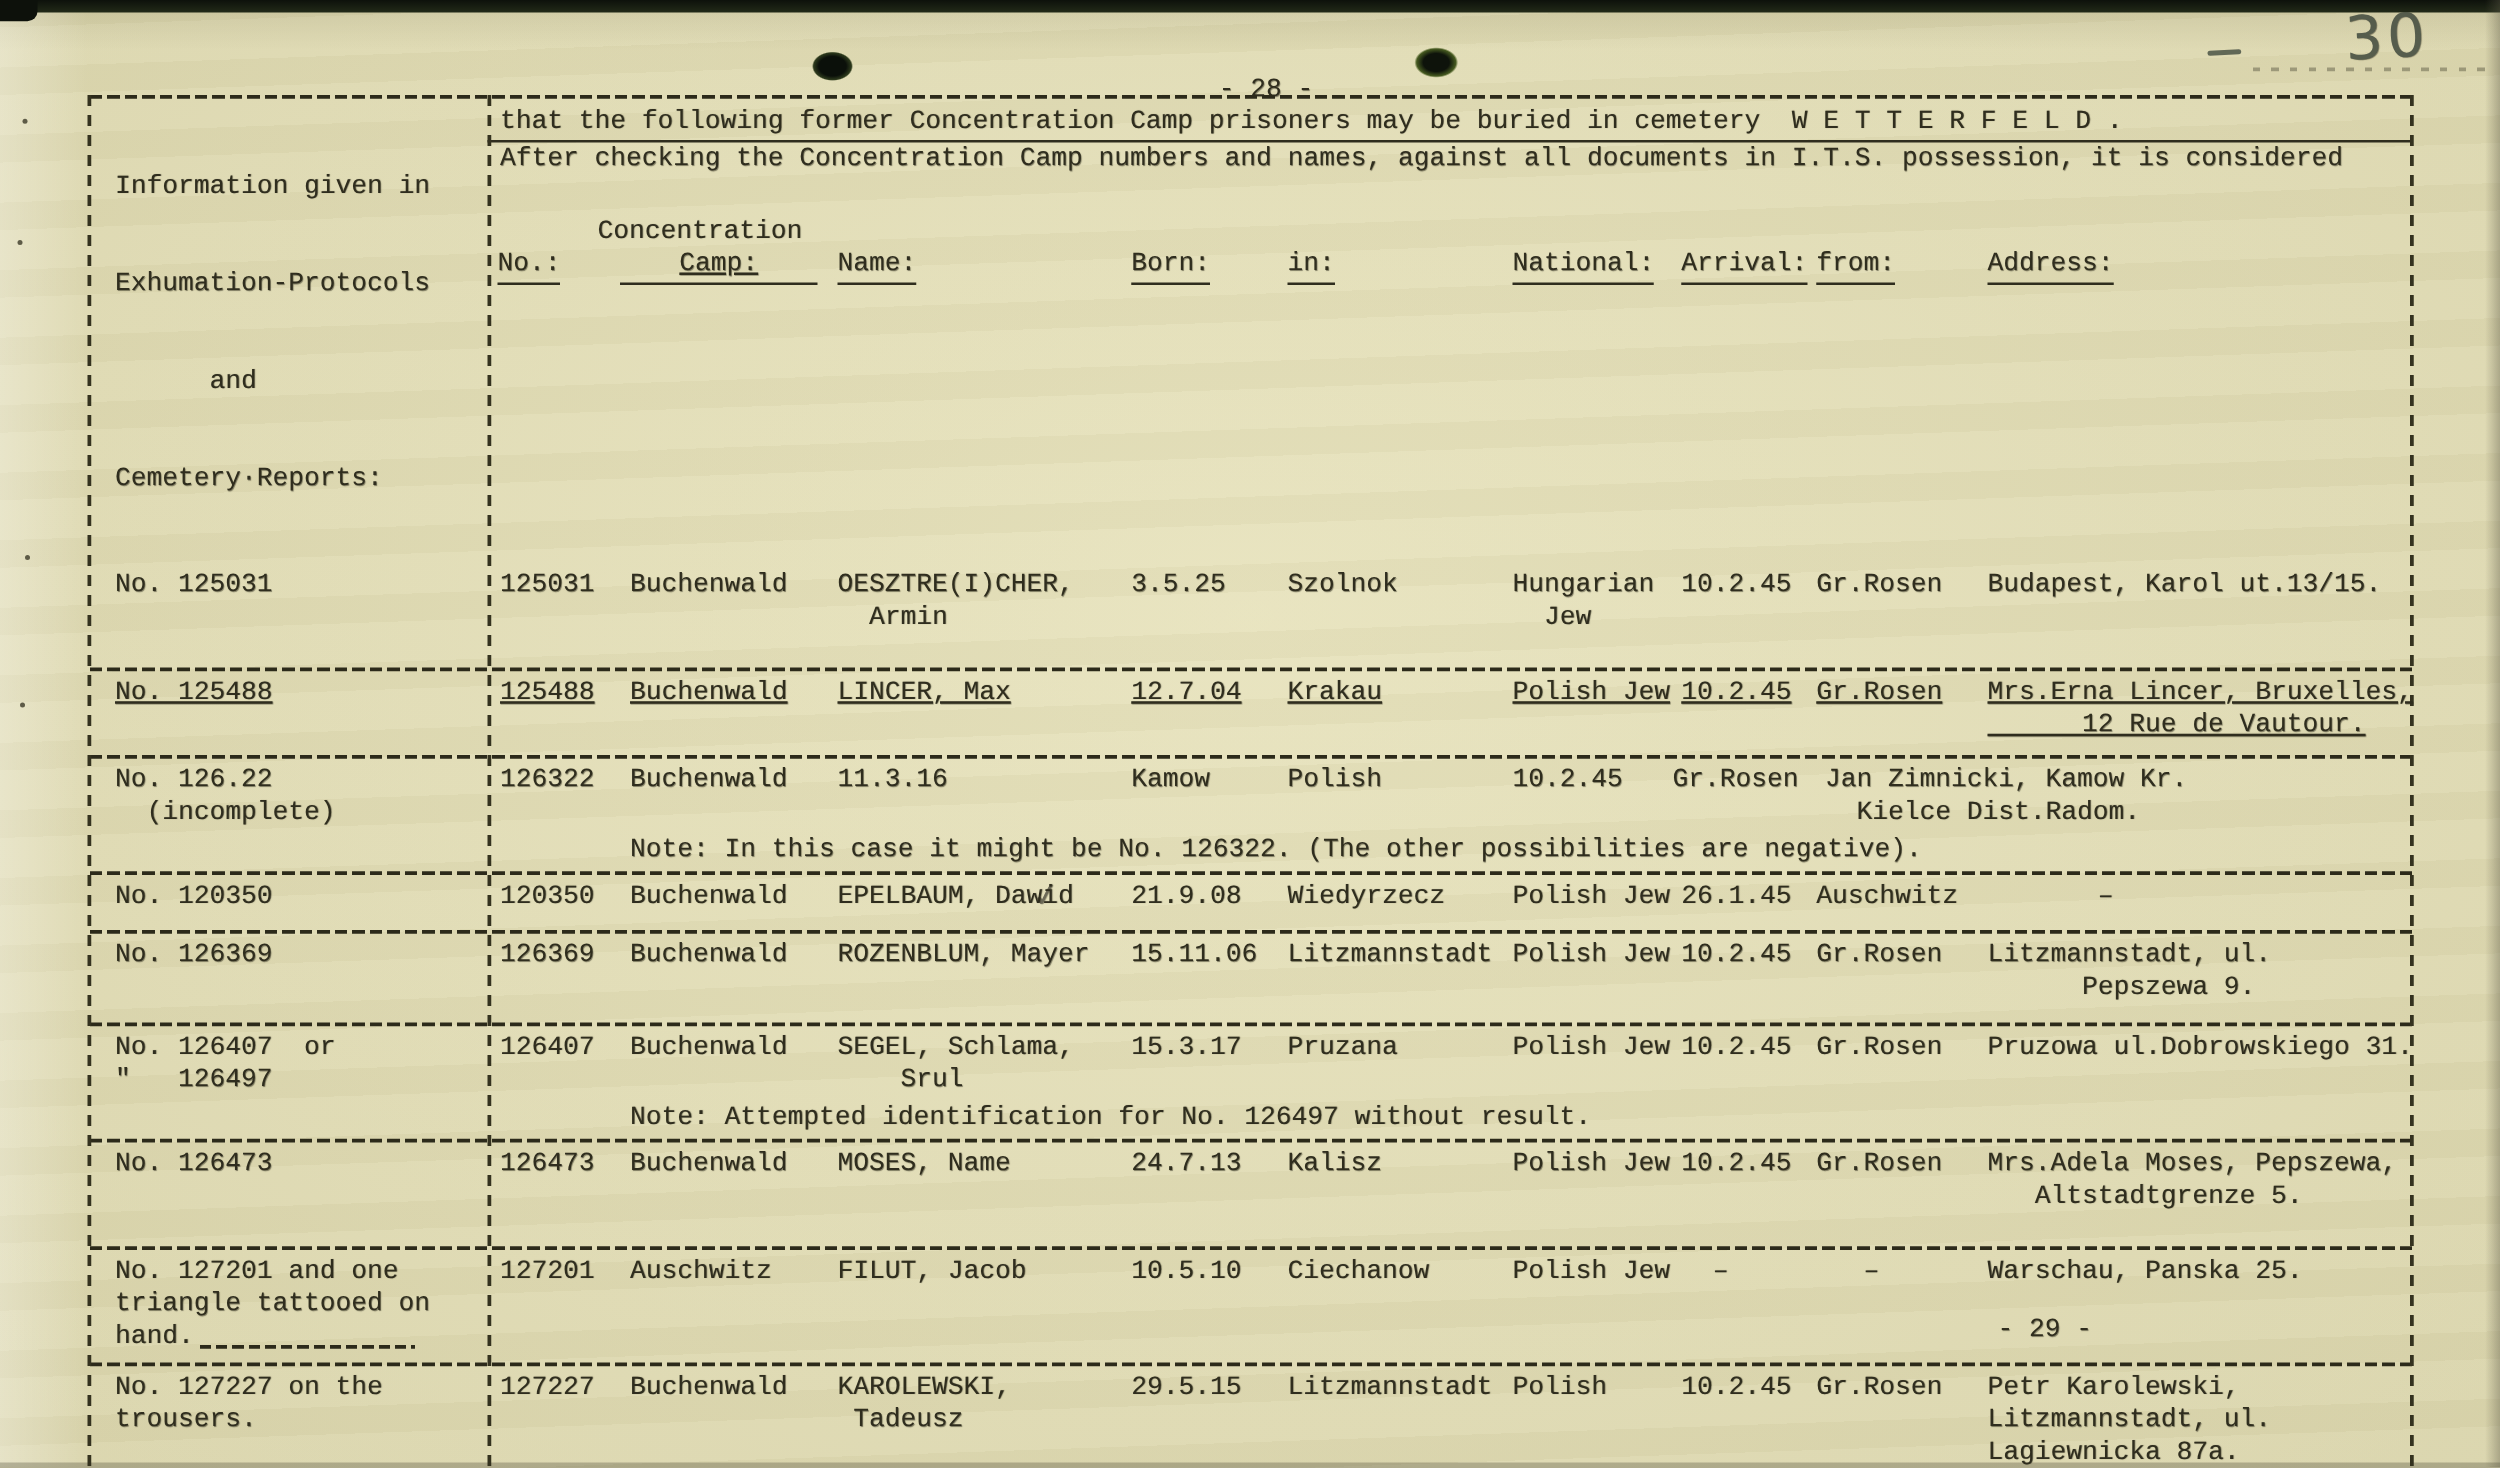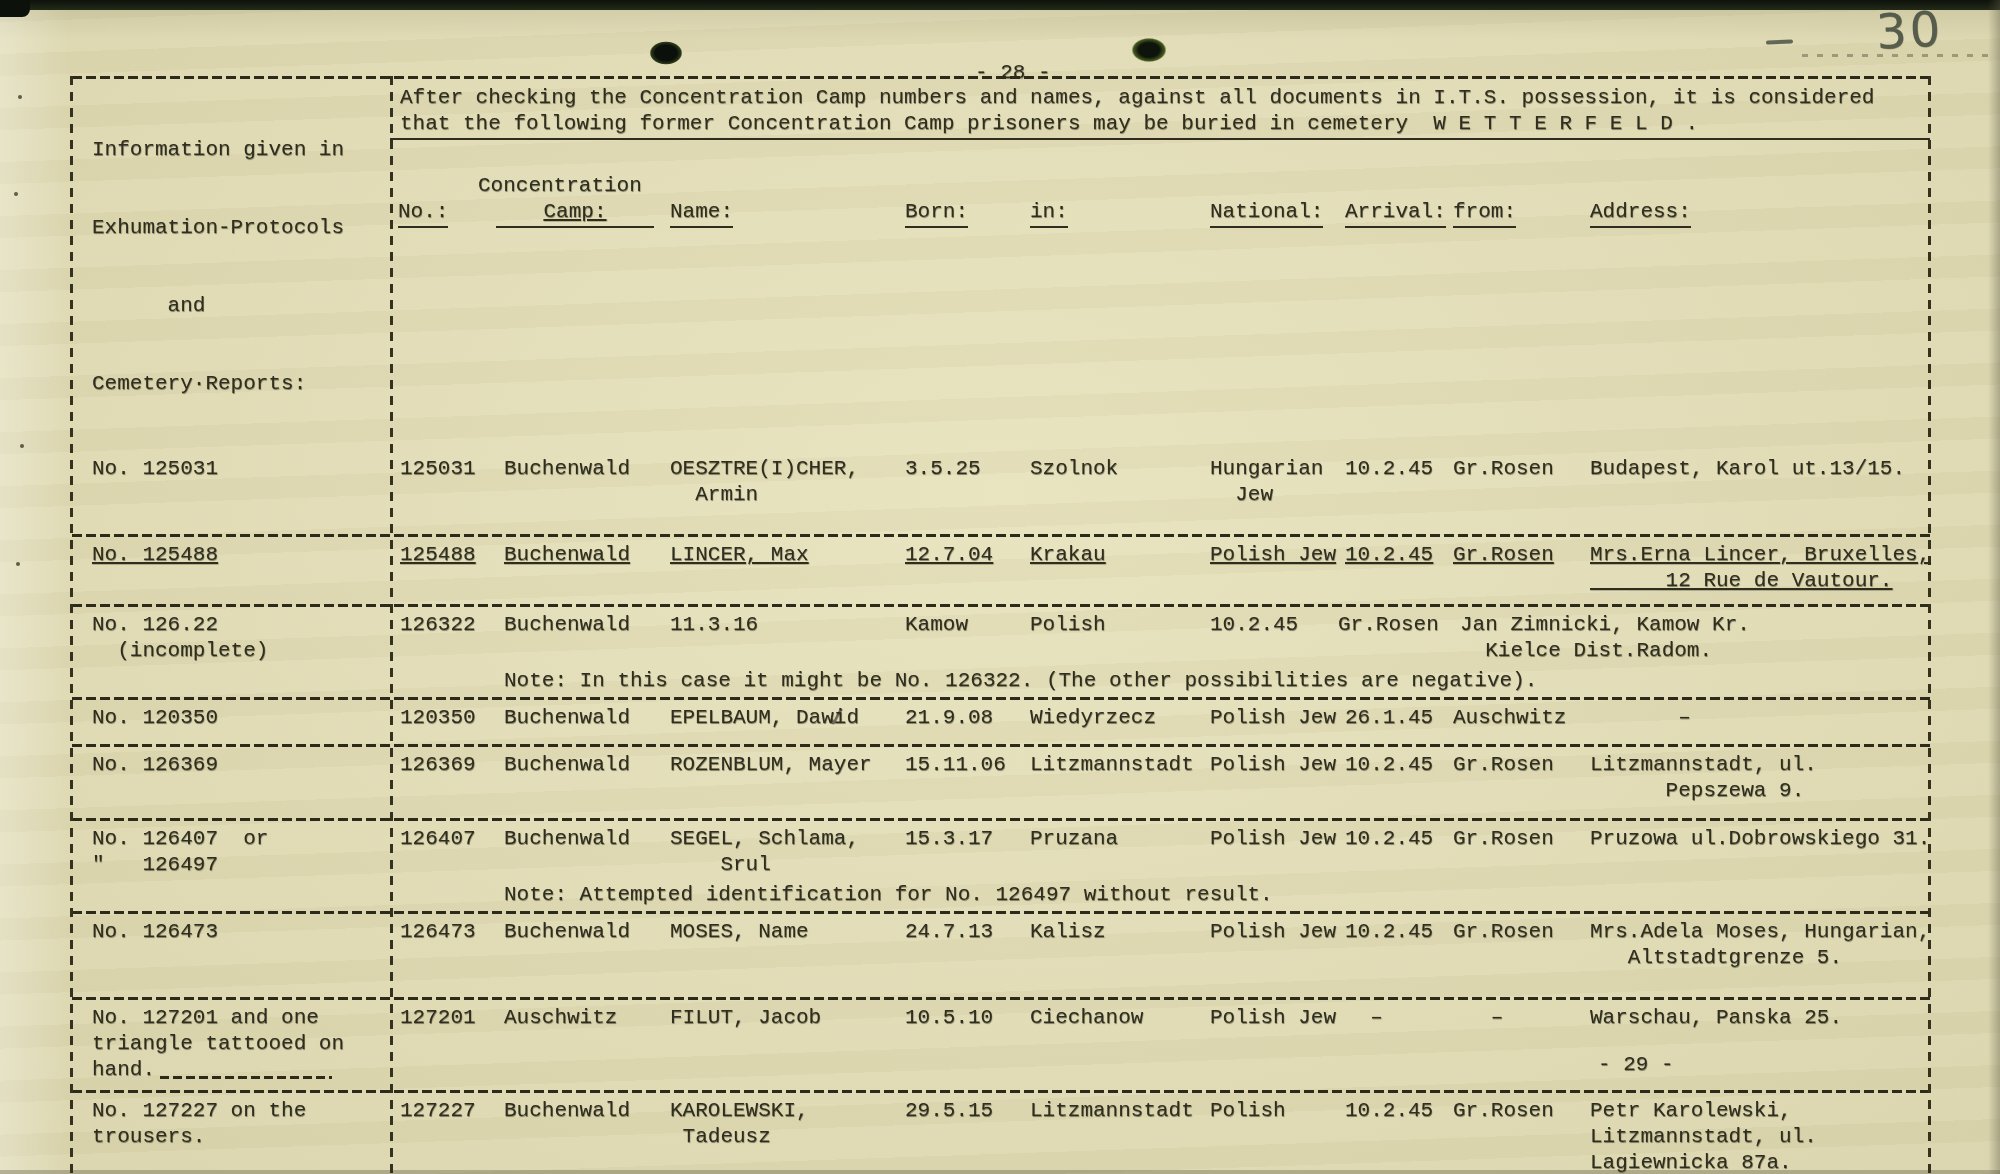--- a/index.html
+++ b/index.html
@@ -113,22 +113,22 @@
     <div class="sep"></div>
 
     <div class="header-row grid-cols">
       <div class="cell c-desc">
         <div class="ln">Information given in</div>
         <div class="ln">Exhumation-Protocols</div>
         <div class="ln">      and</div>
         <div class="ln">Cemetery·Reports:</div>
       </div>
       <div class="hdr-right">
+        <div class="stmt underlined">that the following former Concentration Camp prisoners may be buried in cemetery  W E T T E R F E L D .</div>
         <div class="stmt">After checking the Concentration Camp numbers and names, against all documents in I.T.S. possession, it is considered</div>
-        <div class="stmt underlined">that the following former Concentration Camp prisoners may be buried in cemetery  W E T T E R F E L D .</div>
         <div class="subhead">
           <div class="sh sh-no"><span class="ul">No.:</span></div>
           <div class="sh" style="padding-left:0">
             <div class="camp-over">Concentration</div>
             <div class="camp-ul">Camp:</div>
           </div>
           <div class="sh"><span class="ul">Name:</span></div>
           <div class="sh"><span class="ul">Born:</span></div>
           <div class="sh"><span class="ul">in:</span></div>
           <div class="sh"><span class="ul">National:</span></div>
@@ -222,21 +222,21 @@
         <div class="row grid-cols" style="min-height: 83px;">
           <div class="cell c-desc"><div class="ln">No. 126473</div></div>
           <div class="cell c-no"><div class="ln">126473</div></div>
           <div class="cell c-camp"><div class="ln">Buchenwald</div></div>
           <div class="cell c-name"><div class="ln">MOSES, Name</div></div>
           <div class="cell c-born"><div class="ln">24.7.13</div></div>
           <div class="cell c-in"><div class="ln">Kalisz</div></div>
           <div class="cell c-national"><div class="ln">Polish Jew</div></div>
           <div class="cell c-arrival"><div class="ln">10.2.45</div></div>
           <div class="cell c-from"><div class="ln">Gr.Rosen</div></div>
-          <div class="cell c-address"><div class="ln">Mrs.Adela Moses, Hungarian,</div><div class="ln">   Altstadtgrenze 5.</div></div>
+          <div class="cell c-address"><div class="ln">Mrs.Adela Moses, Pepszewa,</div><div class="ln">   Altstadtgrenze 5.</div></div>
         </div>
         <div class="sep"></div>
         <div class="row grid-cols" style="min-height: 90px;">
           <div class="cell c-desc"><div class="ln">No. 127201 and one</div><div class="ln">triangle tattooed on</div><div class="ln">hand.</div><div class="frag"></div></div>
           <div class="cell c-no"><div class="ln">127201</div></div>
           <div class="cell c-camp"><div class="ln">Auschwitz</div></div>
           <div class="cell c-name"><div class="ln">FILUT, Jacob</div></div>
           <div class="cell c-born"><div class="ln">10.5.10</div></div>
           <div class="cell c-in"><div class="ln">Ciechanow</div></div>
           <div class="cell c-national"><div class="ln">Polish Jew</div></div>

